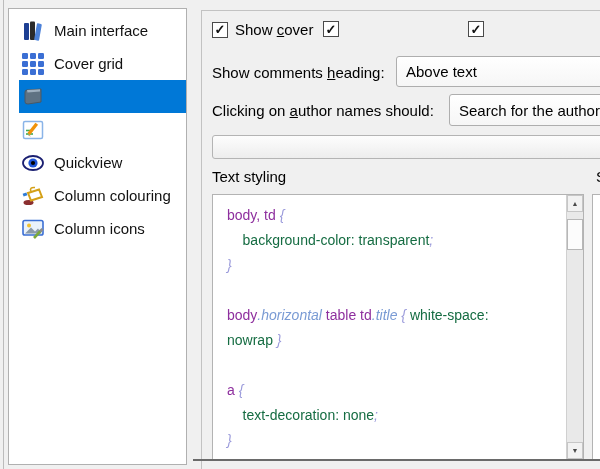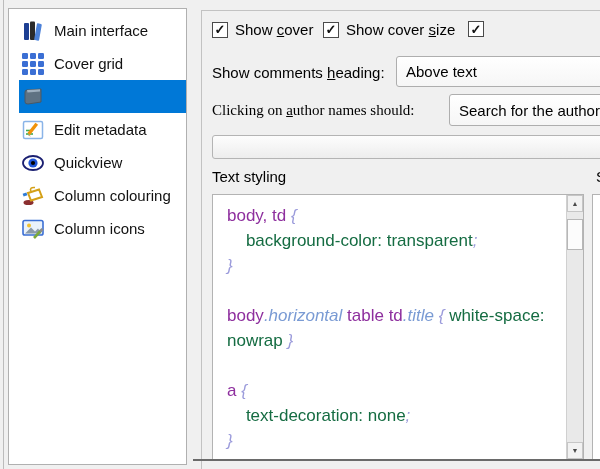--- a/index.html
+++ b/index.html
@@ -26,21 +26,21 @@
 
   
   .combo{position:absolute;background:linear-gradient(#ffffff,#f6f6f6);border:1px solid #aeaeae;border-radius:3px;box-sizing:border-box;display:flex;align-items:center;padding-left:9px;}
 
   
   .wide-btn{position:absolute;left:212px;top:135px;width:408px;height:24px;border:1px solid #b4b4b4;border-radius:3px;background:linear-gradient(#fdfdfd,#ededed);box-sizing:border-box;}
 
   
   .editor{position:absolute;left:212px;top:194px;width:372px;height:266px;background:#fff;border:1px solid #b3b3b3;box-sizing:border-box;overflow:hidden;}
   .editor-content{position:absolute;left:0;top:0;right:17px;bottom:0;padding:10px 0 0 14px;overflow:hidden;}
-  .code-line{height:25px;line-height:21px;white-space:pre;font-size:17px;}
+  .code-line{height:25px;line-height:21px;white-space:pre;font-size:14px;}
   .tk-sel{color:var(--cSel);}
   .tk-cls{color:var(--cCls);font-style:italic;}
   .tk-brace{color:var(--cBrace);font-style:italic;}
   .tk-val{color:var(--cVal);}
 
   
   .sb{position:absolute;top:0;right:0;width:17px;bottom:0;background:#e9e9e9;border-left:1px solid #d0d0d0;box-sizing:border-box;}
   .sb-btn{position:absolute;left:0;width:16px;height:17px;background:#f2f2f2;border:1px solid #c6c6c6;box-sizing:border-box;display:flex;align-items:center;justify-content:center;font-size:7px;color:#4a4a4a;}
   .sb-up{top:0;}
   .sb-down{bottom:0;}
@@ -97,21 +97,20 @@
       <div class="side-item">
         <span class="icon">
           <svg viewBox="0 0 24 24">
             <rect x="2.5" y="3.5" width="19" height="17" rx="1.5" fill="#fff" stroke="#8ab4e8" stroke-width="1.5"></rect>
             <line x1="5" y1="16" x2="12" y2="16" stroke="#3faa52" stroke-width="1.6"></line>
             <line x1="5" y1="12.5" x2="10" y2="12.5" stroke="#3faa52" stroke-width="1.6"></line>
             <rect x="10" y="4.5" width="3.4" height="13" fill="#f0920a" transform="rotate(38 12 11)"></rect>
             <path d="M7.2 17.8 L10 18.6 L8 16.2 Z" fill="#caa77a"></path>
           </svg>
         </span>
-        <span>Edit metadata</span>
       </div>
       <div class="side-item">
         <span class="icon">
           <svg viewBox="0 0 24 24">
             <ellipse cx="12" cy="12" rx="10" ry="7" fill="#fff" stroke="#1a1f71" stroke-width="1.8"></ellipse>
             <circle cx="12" cy="12" r="4.6" fill="#1f55d6"></circle>
             <circle cx="12" cy="12" r="2.1" fill="#000"></circle>
           </svg>
         </span>
         <span>Quickview</span>
@@ -142,32 +141,31 @@
     </div>
 
   <div class="groupbox"></div>
 
   <label class="cb" style="left:212px;top:21px;">
     <span class="box">✓</span>
     <span><span>Show </span><u>c</u><span>over</span></span>
   </label>
   <label class="cb" style="left:323px;top:21px;">
     <span class="box">✓</span>
-    <span><span>Show cover </span><u>s</u><span>ize</span></span>
   </label>
   <label class="cb" style="left:468px;top:21px;">
     <span class="box">✓</span>
   </label>
 
   <div class="panel-label" style="left:212px;top:64px;"><span>Show comments </span><u>h</u><span>eading:</span></div>
   <div class="combo" style="left:396px;top:56px;width:224px;height:31px;">
     <span>Above text</span>
   </div>
 
-  <div class="panel-label" style="left:212px;top:102px;font-family:Liberation Serif, serif;"><span>Clicking on </span><u>a</u><span>uthor names should:</span></div>
+  <div class="panel-label" style="left:212px;top:102px;"><span>Clicking on </span><u>a</u><span>uthor names should:</span></div>
   <div class="combo" style="left:449px;top:94px;width:171px;height:32px;">
     <span>Search for the author</span>
   </div>
 
   <div class="wide-btn"></div>
 
   <div class="panel-label" style="left:212px;top:168px;">Text styling</div>
   <div class="panel-label" style="left:596px;top:168px;">S</div>
 
   <div class="editor">

